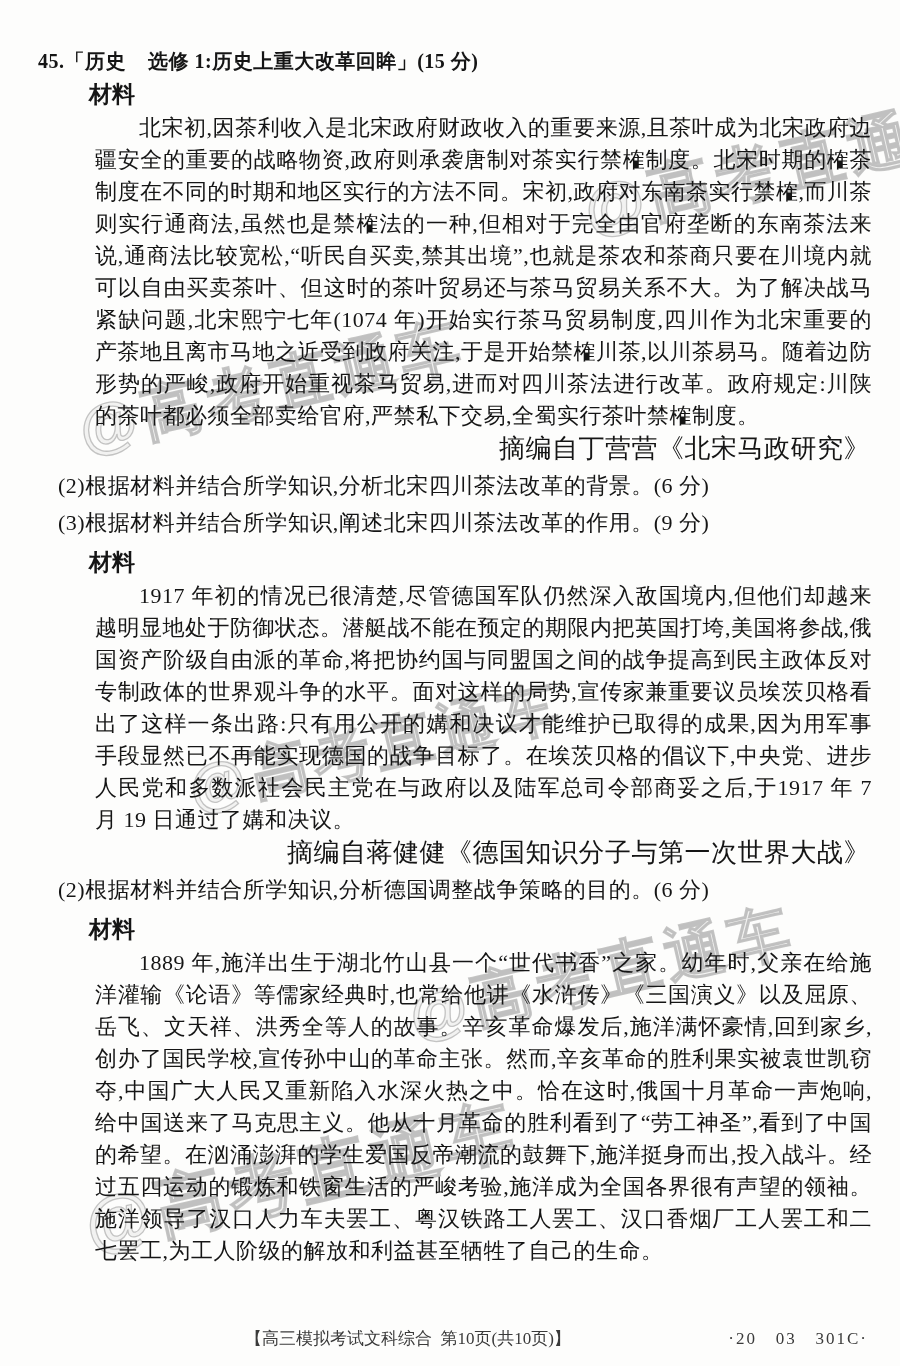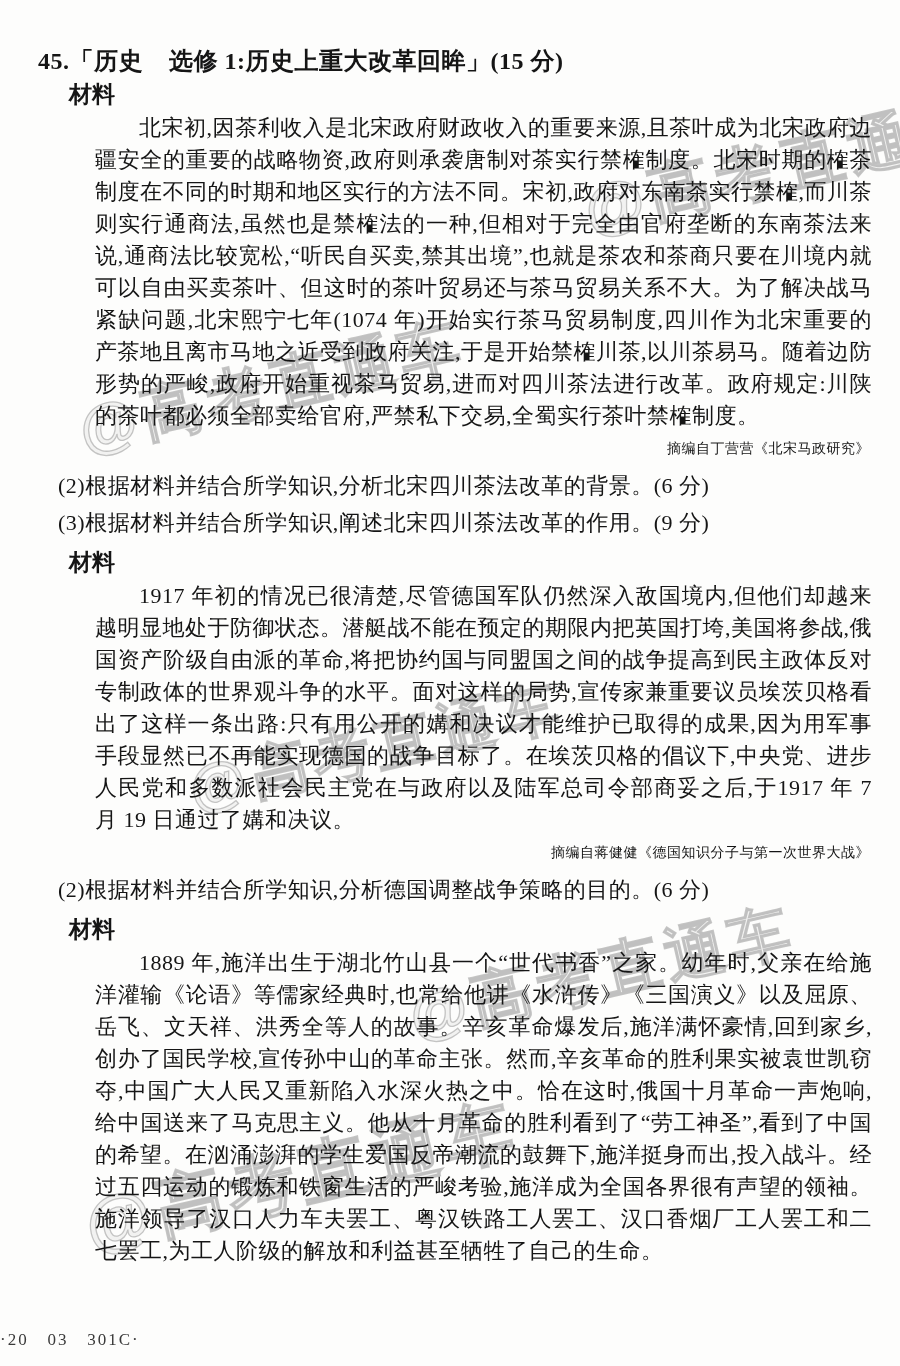--- a/index.html
+++ b/index.html
@@ -18,43 +18,43 @@
     color: #151515;
   }
   .content {
     position: absolute;
     left: 38px;
     top: 44px;
     right: 28px;
     z-index: 2;
   }
   .q-header {
-    font-size: 24px;
+    font-size: 20px;
     line-height: 34px;
     white-space: pre;
     font-weight: 600;
     letter-spacing: 0.5px;
   }
   .material-label {
     font-weight: bold;
     font-size: 23px;
     line-height: 30px;
-    margin-left: 31px;
+    margin-left: 51px;
     margin-top: 2px;
   }
   .material {
     font-size: 22px;
     line-height: 32px;
     text-align: justify;
     margin: 2px 0 0 57px;
     text-indent: 2em;
     letter-spacing: 0.5px;
   }
   .source {
-    font-size: 14px;
+    font-size: 26px;
     line-height: 30px;
     text-align: right;
     margin: 2px 2px 0 57px;
     letter-spacing: 0.5px;
   }
   .subq {
     font-size: 22px;
     line-height: 30px;
     margin: 7px 0 0 20px;
     letter-spacing: 0.5px;
@@ -124,16 +124,17 @@
 
     <section class="question">
       <div class="material-label">材料</div>
       <p class="material">1889 年,施洋出生于湖北竹山县一个“世代书香”之家。幼年时,父亲在给施洋灌输《论语》等儒家经典时,也常给他讲《水浒传》《三国演义》以及屈原、岳飞、文天祥、洪秀全等人的故事。辛亥革命爆发后,施洋满怀豪情,回到家乡,创办了国民学校,宣传孙中山的革命主张。然而,辛亥革命的胜利果实被袁世凯窃夺,中国广大人民又重新陷入水深火热之中。恰在这时,俄国十月革命一声炮响,给中国送来了马克思主义。他从十月革命的胜利看到了“劳工神圣”,看到了中国的希望。在汹涌澎湃的学生爱国反帝潮流的鼓舞下,施洋挺身而出,投入战斗。经过五四运动的锻炼和铁窗生活的严峻考验,施洋成为全国各界很有声望的领袖。施洋领导了汉口人力车夫罢工、粤汉铁路工人罢工、汉口香烟厂工人罢工和二七罢工,为工人阶级的解放和利益甚至牺牲了自己的生命。</p>
 
     </section>
 
   </div>
 
   <div class="footer">
+    <span class="footer-left">【高三模拟考试文科综合  第10页(共10页)】</span>
     <span class="footer-right">·20   03   301C·</span>
   </div>
 
 </div>
 
 </body></html>

